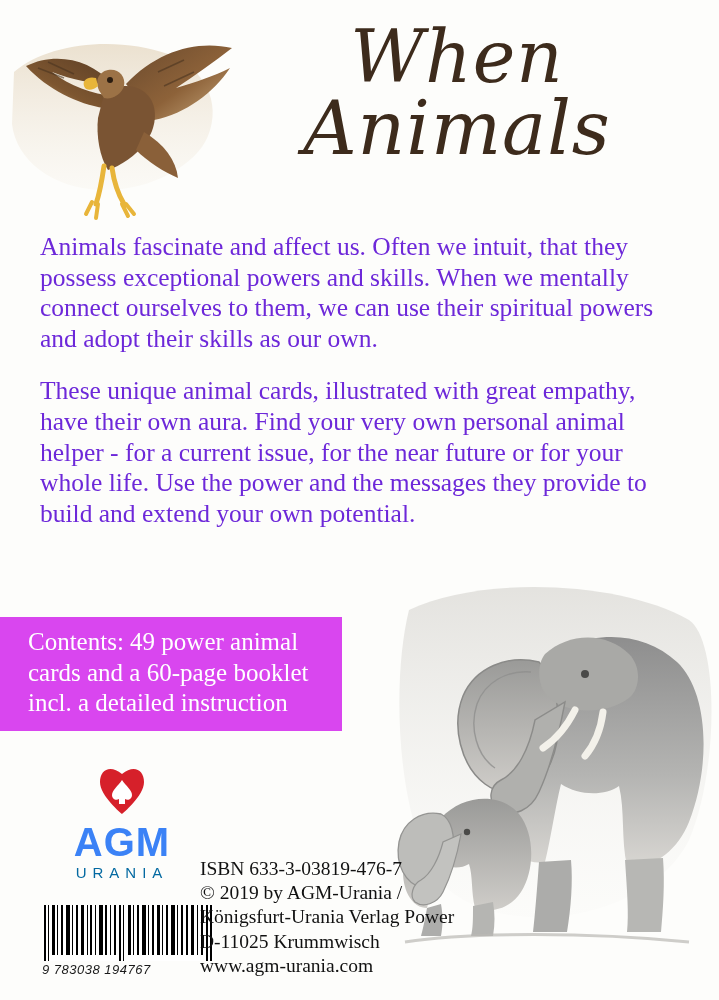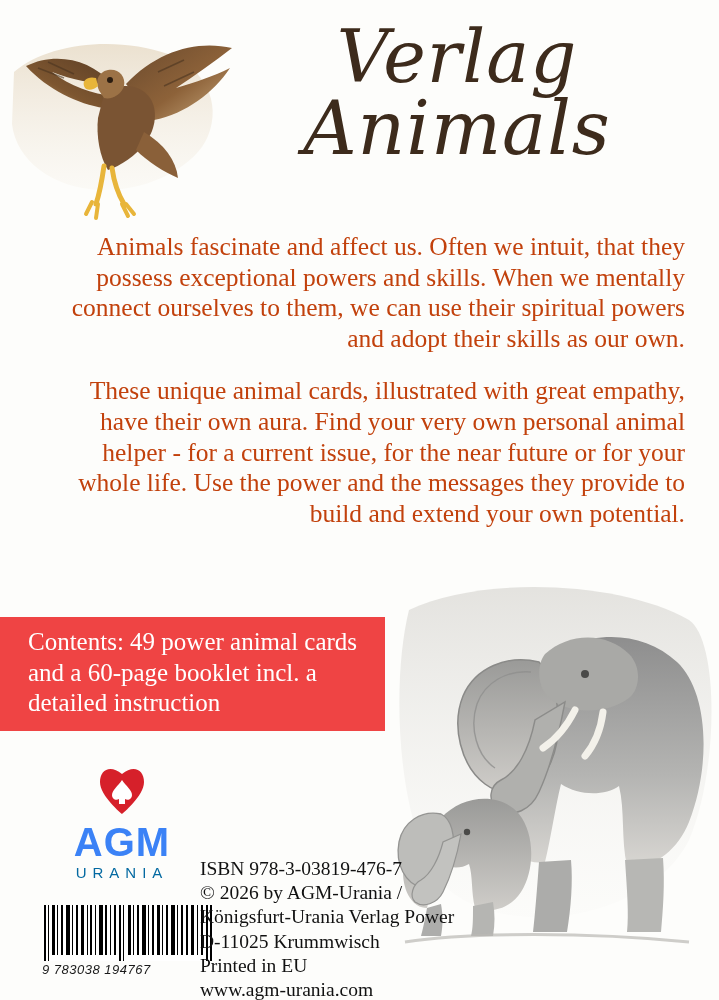--- a/index.html
+++ b/index.html
@@ -61,37 +61,37 @@
     display: block;
     margin-top: 4px;
   }
 
   
   .copy {
     position: absolute;
     left: 40px;
     top: 232px;
     width: 645px;
-    text-align: right;
+    text-align: left;
     font-size: 25.5px;
     line-height: 1.2;
-    color: #c2410c;
+    color: #6d28d9;
   }
   .copy p {
     margin: 0 0 22px 0;
   }
   .copy p:last-child { margin-bottom: 0; }
 
   
   .contents-banner {
     position: absolute;
     left: 0;
     top: 617px;
-    width: 385px;
-    background: #ef4444;
+    width: 342px;
+    background: #d946ef;
     color: #ffffff;
     padding: 10px 14px 12px 28px;
     box-sizing: border-box;
     font-size: 25px;
     line-height: 1.22;
   }
 
   
   .elephants {
     position: absolute;
@@ -203,21 +203,21 @@
 
       <path d="M136,100 C156,112 168,128 170,146 C156,140 140,130 128,118 Z" fill="#8a6039"></path>
 
       <path d="M96,134 C94,148 92,160 88,172 M104,136 C106,150 110,162 116,172" stroke="#e8b53a" stroke-width="5" fill="none" stroke-linecap="round"></path>
       <path d="M84,170 L78,182 M90,172 L88,186 M114,172 L120,184 M118,172 L126,182" stroke="#e8b53a" stroke-width="4" fill="none" stroke-linecap="round"></path>
 
       <path d="M30,36 L56,46 M40,30 L66,42 M150,40 L176,28 M156,54 L186,40" stroke="#4a3320" stroke-width="1.6" opacity="0.6" fill="none"></path>
     </svg>
 
     <div class="title-text">
-      <span class="title-line1">Verlag</span>
+      <span class="title-line1">When</span>
       <span class="title-line2">Animals</span>
     </div>
   </div>
 
   <div class="copy">
     <p>Animals fascinate and affect us. Often we intuit, that they possess exceptional powers and skills. When we mentally connect ourselves to them, we can use their spiritual powers and adopt their skills as our own.</p>
     <p>These unique animal cards, illustrated with great empathy, have their own aura. Find your very own personal animal helper - for a current issue, for the near future or for your whole life. Use the power and the messages they provide to build and extend your own potential.</p>
   </div>
 
   <div class="contents-banner">Contents: 49 power animal cards and a 60-page booklet incl. a detailed instruction</div>
@@ -317,21 +317,20 @@
         <rect x="155" y="0" width="1" height="50"></rect>
         <rect x="159" y="0" width="2" height="50"></rect>
         <rect x="164" y="0" width="2" height="56"></rect>
         <rect x="168" y="0" width="2" height="56"></rect>
       </g>
     </svg>
     <div class="barcode-num">9 783038 194767</div>
   </div>
 
   <div class="imprint">
-    <div>ISBN 978-3-03819-476-7</div>
-    <div>© 2026 by AGM-Urania /</div>
+    <div>ISBN 633-3-03819-476-7</div>
+    <div>© 2019 by AGM-Urania /</div>
     <div>Königsfurt-Urania Verlag Power</div>
     <div>D-11025 Krummwisch</div>
-    <div>Printed in EU</div>
     <div>www.agm-urania.com</div>
   </div>
 
 </div>
 
 </body></html>

